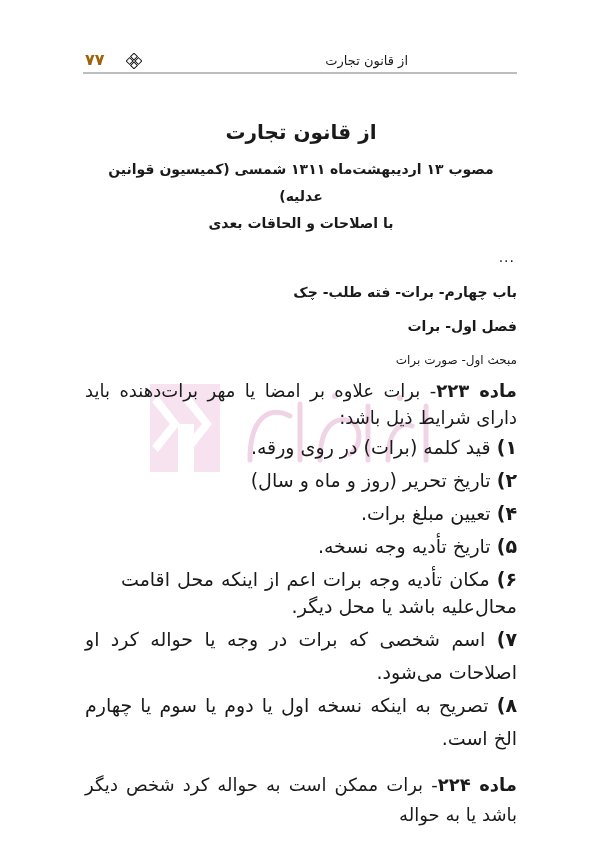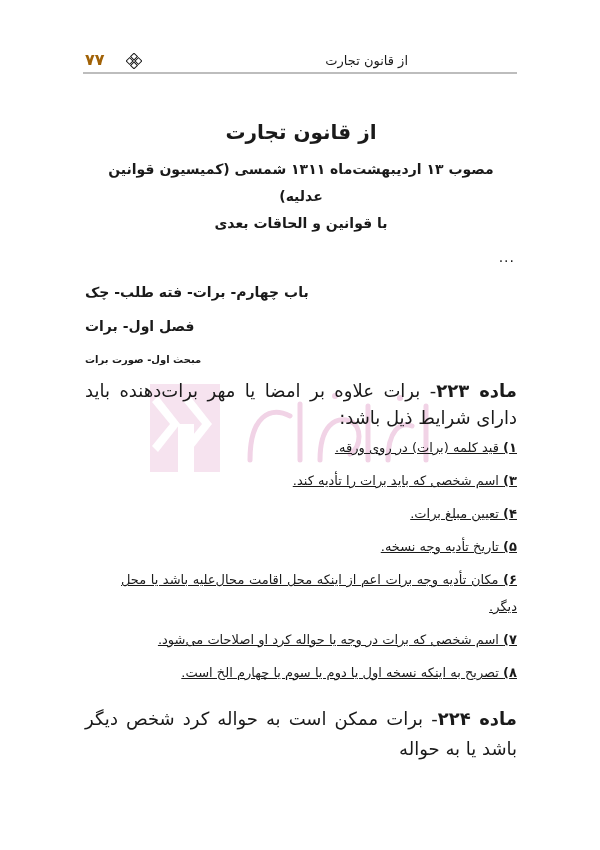--- a/index.html
+++ b/index.html
@@ -92,44 +92,43 @@
     }
     .ellipsis {
       margin-top: 10px;
       font-size: 14px;
       line-height: 20px;
       text-align: right;
       padding-right: 2px;
       letter-spacing: 1px;
     }
     .section-heading {
-      text-align: left;
+      text-align: right;
       font-size: 14px;
       font-weight: bold;
       line-height: 34px;
     }
     .section-heading.book { margin-top: 8px; }
-    .section-heading.sub { font-weight: bold; font-size: 10px; }
+    .section-heading.sub { font-weight: normal; font-size: 12px; }
 
     .para {
       font-size: 18px;
       line-height: 27px;
       text-align: justify;
       text-align-last: right;
     }
     .para .label { font-weight: bold; }
     .list {
       list-style: none;
     }
     .list li {
-      font-size: 13px;
+      font-size: 19px;
       line-height: 33px;
       text-align: justify;
       text-align-last: right;
-      text-decoration: underline;
     }
     .list li.wrap { line-height: 27px; padding: 3px 0; margin-left: 36px; }
     .list li .num { font-weight: bold; }
     .para.next-article { margin-top: 15px; line-height: 30px; }
   </style>
 </head>
 <body>
 
 <div class="running-header">
   <span class="title">از قانون تجارت</span>
@@ -166,35 +165,35 @@
       </g>
       <circle cx="185" cy="20" r="3" fill="#f1d3e6"></circle>
       <circle cx="250" cy="22" r="3" fill="#f1d3e6"></circle>
     </g>
   </svg>
 </div>
 
 <div class="content">
   <h1 class="doc-title">از قانون تجارت</h1>
   <div class="doc-subtitle">مصوب ۱۳ اردیبهشت‌ماه ۱۳۱۱ شمسی (کمیسیون قوانین عدلیه)</div>
-  <div class="doc-subtitle">با قوانین و الحاقات بعدی</div>
+  <div class="doc-subtitle">با اصلاحات و الحاقات بعدی</div>
 
   <div class="ellipsis">...</div>
 
   <div class="section-heading book">باب چهارم- برات- فته طلب- چک</div>
   <div class="section-heading">فصل اول- برات</div>
   <div class="section-heading sub">مبحث اول- صورت برات</div>
 
   <p class="para">
     <span class="label">ماده ۲۲۳</span><span>- برات علاوه بر امضا یا مهر برات‌دهنده باید دارای شرایط ذیل باشد:</span>
   </p>
 
   <ol class="list">
     <li><span class="num">۱)</span><span> قید کلمه (برات) در روی ورقه.</span></li>
-    <li><span class="num">۳)</span><span> اسم شخصی که باید برات را تأدیه کند.</span></li>
+    <li><span class="num">۲)</span><span> تاریخ تحریر (روز و ماه و سال)</span></li>
     <li><span class="num">۴)</span><span> تعیین مبلغ برات.</span></li>
     <li><span class="num">۵)</span><span> تاریخ تأدیه وجه نسخه.</span></li>
     <li class="wrap"><span class="num">۶)</span><span> مکان تأدیه وجه برات اعم از اینکه محل اقامت محال‌علیه باشد یا محل دیگر.</span></li>
     <li><span class="num">۷)</span><span> اسم شخصی که برات در وجه یا حواله کرد او اصلاحات می‌شود.</span></li>
     <li><span class="num">۸)</span><span> تصریح به اینکه نسخه اول یا دوم یا سوم یا چهارم الخ است.</span></li>
   </ol>
 
   <p class="para next-article">
     <span class="label">ماده ۲۲۴</span><span>- برات ممکن است به حواله کرد شخص دیگر باشد یا به حواله</span>
   </p>

